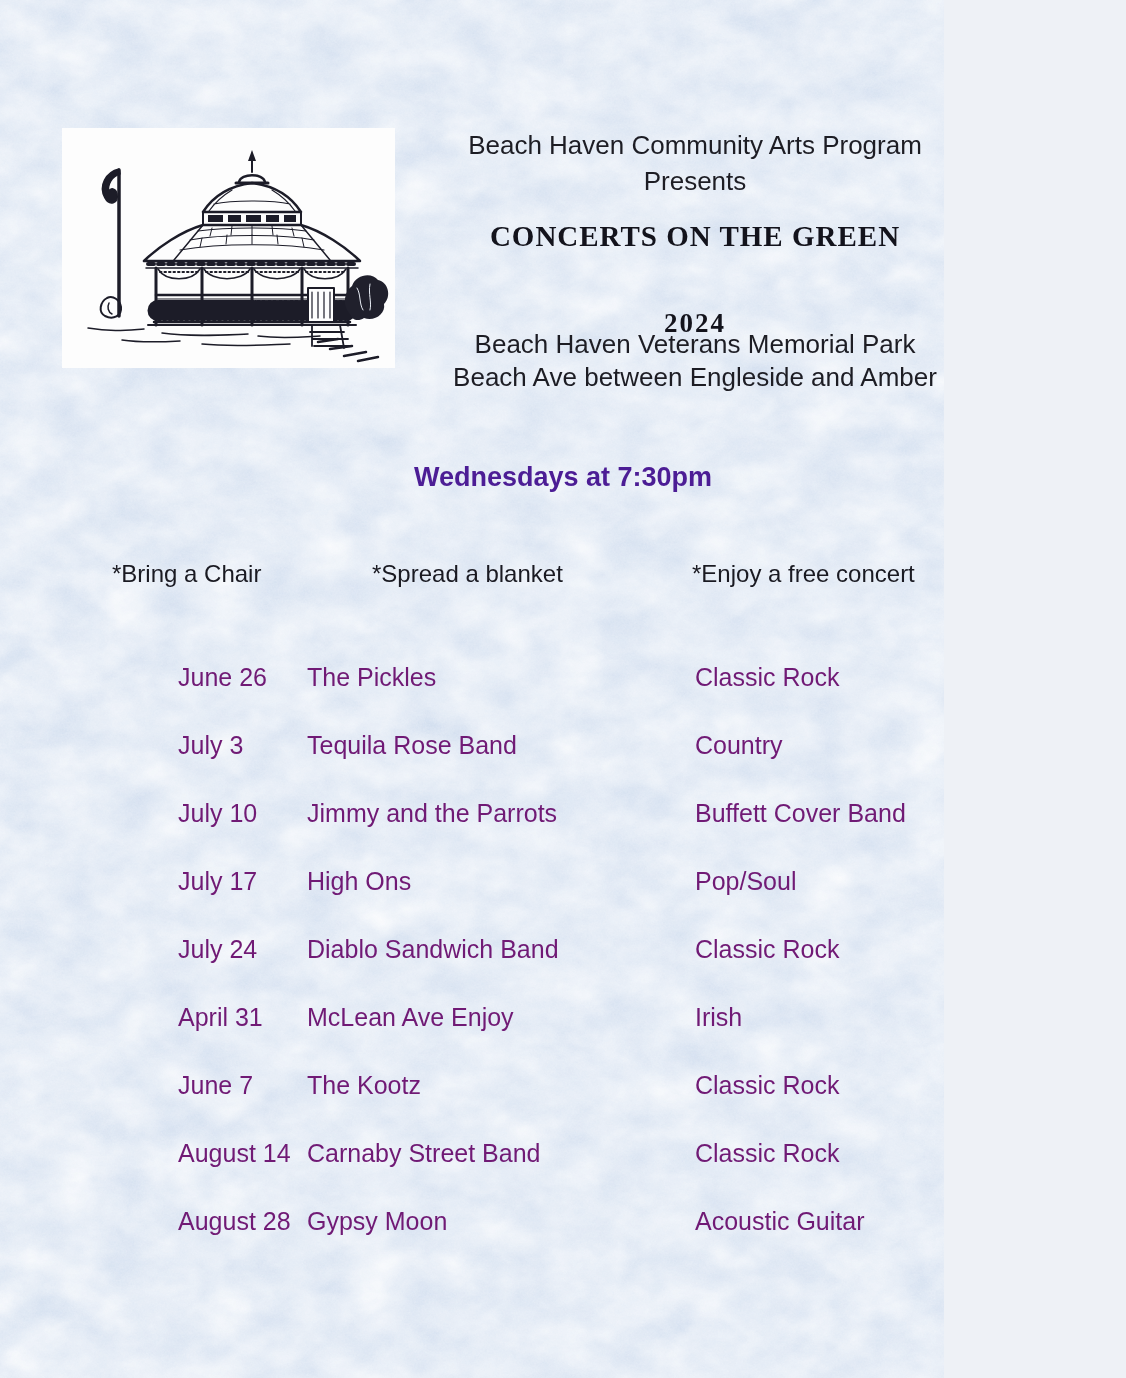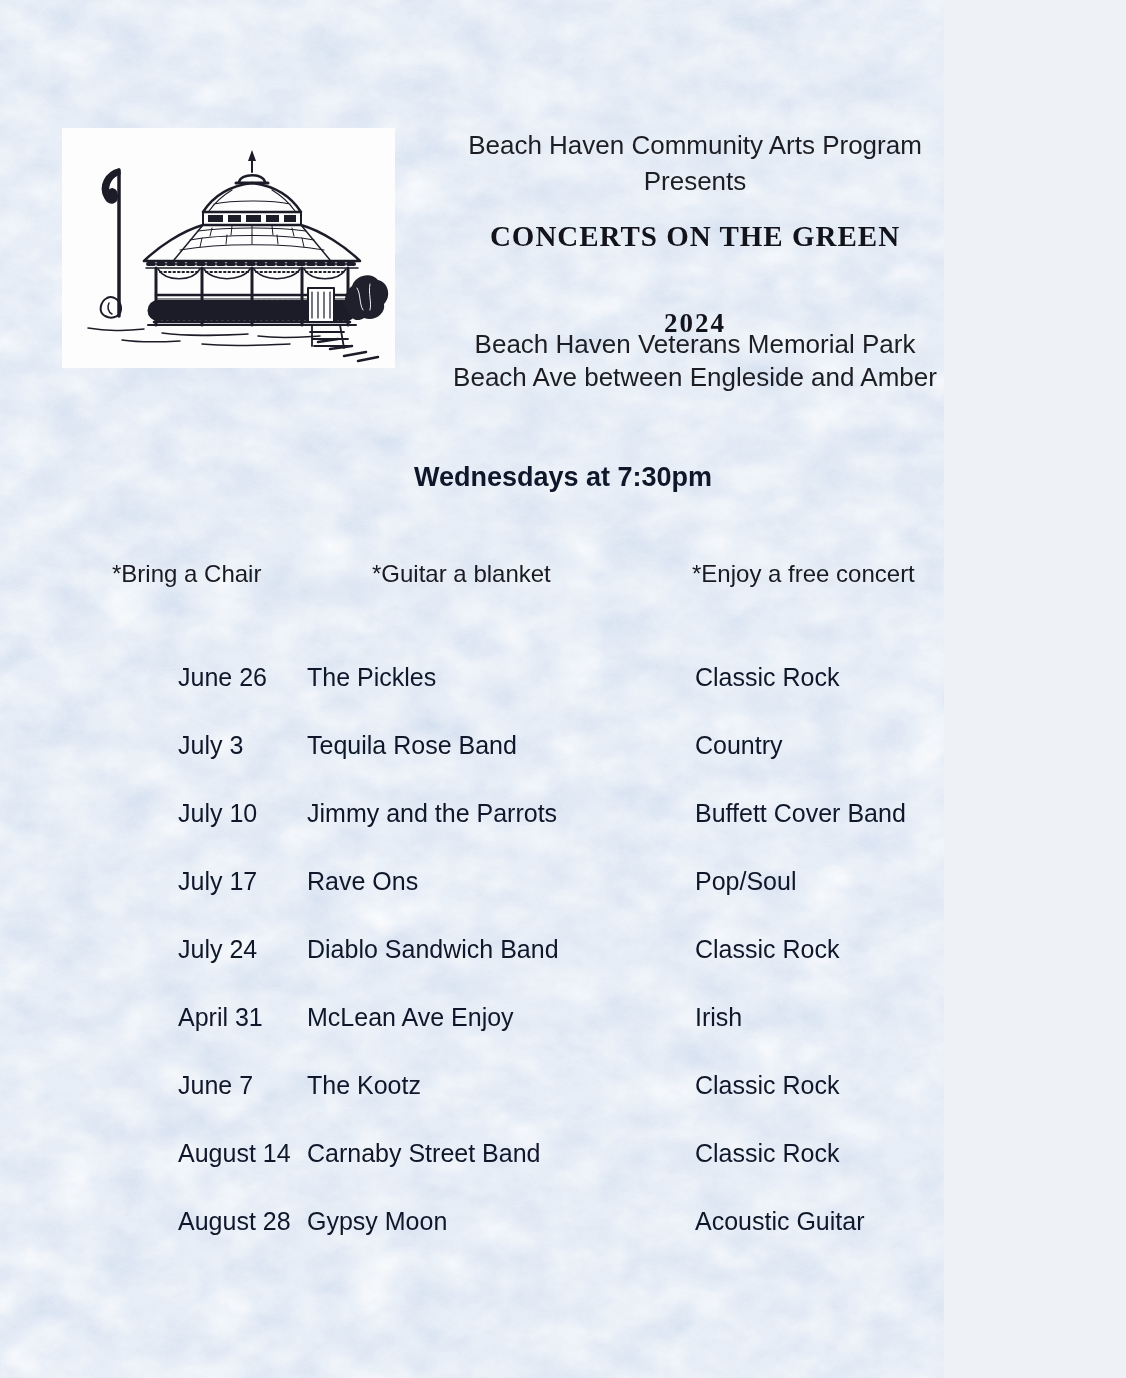--- a/index.html
+++ b/index.html
@@ -12,27 +12,27 @@
   .logo-box{position:absolute;left:62px;top:128px;width:333px;height:240px;background:#fdfdfd;}
   .logo-box svg{display:block;width:100%;height:100%;}
   .header-block{position:absolute;left:425px;top:130px;width:540px;height:280px;text-align:center;}
   .h-line{position:absolute;left:0;width:100%;white-space:nowrap;}
   .org{top:0;font-size:26px;}
   .presents{top:36px;font-size:26px;}
   .title{top:90px;font-family:"Liberation Serif",serif;font-weight:bold;font-size:29px;letter-spacing:1px;color:#13131c;}
   .year{top:130px;font-family:"Liberation Serif",serif;font-weight:bold;font-size:27px;letter-spacing:2px;color:#13131c;margin-top:48px;}
   .venue1{top:199px;font-size:26px;}
   .venue2{top:232px;font-size:26px;}
-  .wednesday{position:absolute;top:462px;left:0;width:1126px;text-align:center;font-weight:bold;font-size:27px;color:#0f172a;}
+  .wednesday{position:absolute;top:462px;left:0;width:1126px;text-align:center;font-weight:bold;font-size:27px;color:#4c1d95;}
   .notes{position:absolute;top:560px;left:0;width:1126px;height:36px;font-size:24px;color:#1a1a22;}
   .note{position:absolute;top:0;white-space:nowrap;}
   .n1{left:112px;} .n2{left:372px;} .n3{left:692px;}
   .schedule{position:absolute;top:663px;left:0;width:1126px;}
   .srow{position:relative;height:68px;}
-  .cell{position:absolute;top:0;font-size:25px;white-space:nowrap;color:#0f172a;}
+  .cell{position:absolute;top:0;font-size:25px;white-space:nowrap;color:#701a75;}
   .date{left:178px;} .band{left:307px;} .genre{left:695px;}
 </style>
 </head>
 <body>
 
 <div class="page">
 
   <svg class="texture" width="1126" height="1378" aria-hidden="true">
     <defs>
       <filter id="clouds" x="0" y="0" width="100%" height="100%">
@@ -120,21 +120,21 @@
     <div class="h-line presents">Presents</div>
     <div class="h-line year">2024</div>
     <div class="h-line venue1">Beach Haven Veterans Memorial Park</div>
     <div class="h-line venue2">Beach Ave between Engleside and Amber</div>
   </div>
 
   <div class="wednesday">Wednesdays at 7:30pm</div>
 
   <div class="notes">
     <span class="note n1">*Bring a Chair</span>
-    <span class="note n2">*Guitar a blanket</span>
+    <span class="note n2">*Spread a blanket</span>
     <span class="note n3">*Enjoy a free concert</span>
   </div>
 
   <div class="schedule">
     <div class="srow">
       <span class="cell date">June 26</span>
       <span class="cell band">The Pickles</span>
       <span class="cell genre">Classic Rock</span>
     </div>
     <div class="srow">
@@ -142,21 +142,21 @@
       <span class="cell band">Tequila Rose Band</span>
       <span class="cell genre">Country</span>
     </div>
     <div class="srow">
       <span class="cell date">July 10</span>
       <span class="cell band">Jimmy and the Parrots</span>
       <span class="cell genre">Buffett Cover Band</span>
     </div>
     <div class="srow">
       <span class="cell date">July 17</span>
-      <span class="cell band">Rave Ons</span>
+      <span class="cell band">High Ons</span>
       <span class="cell genre">Pop/Soul</span>
     </div>
     <div class="srow">
       <span class="cell date">July 24</span>
       <span class="cell band">Diablo Sandwich Band</span>
       <span class="cell genre">Classic Rock</span>
     </div>
     <div class="srow">
       <span class="cell date">April 31</span>
       <span class="cell band">McLean Ave Enjoy</span>

